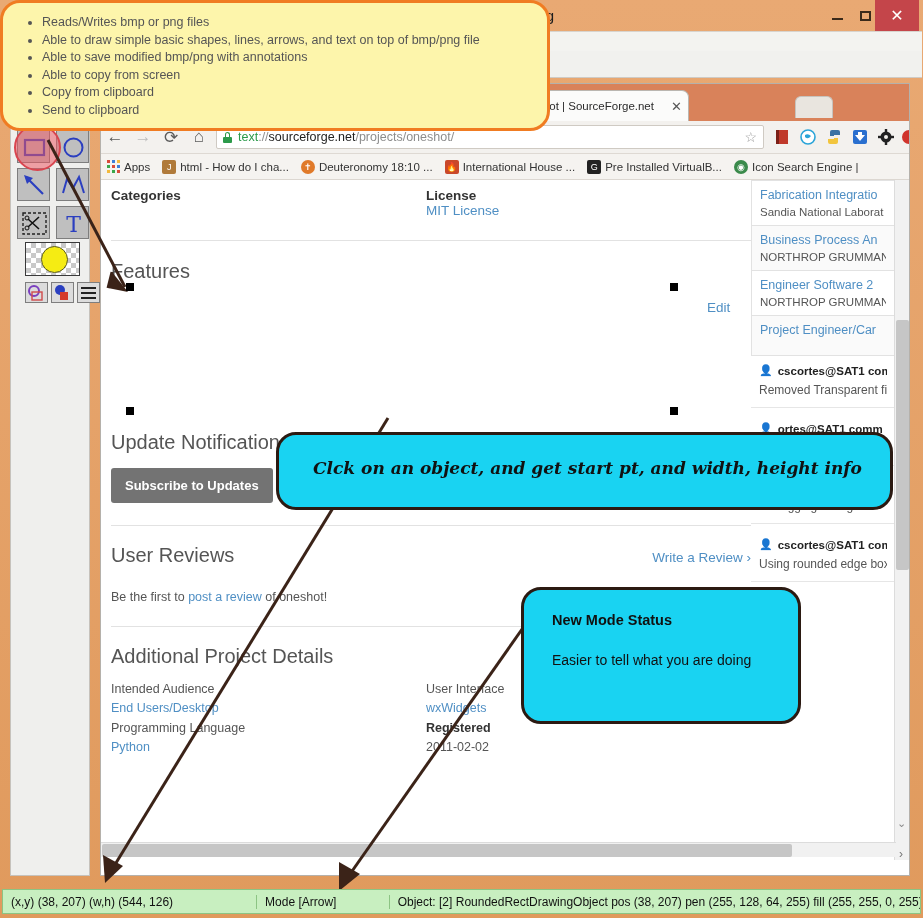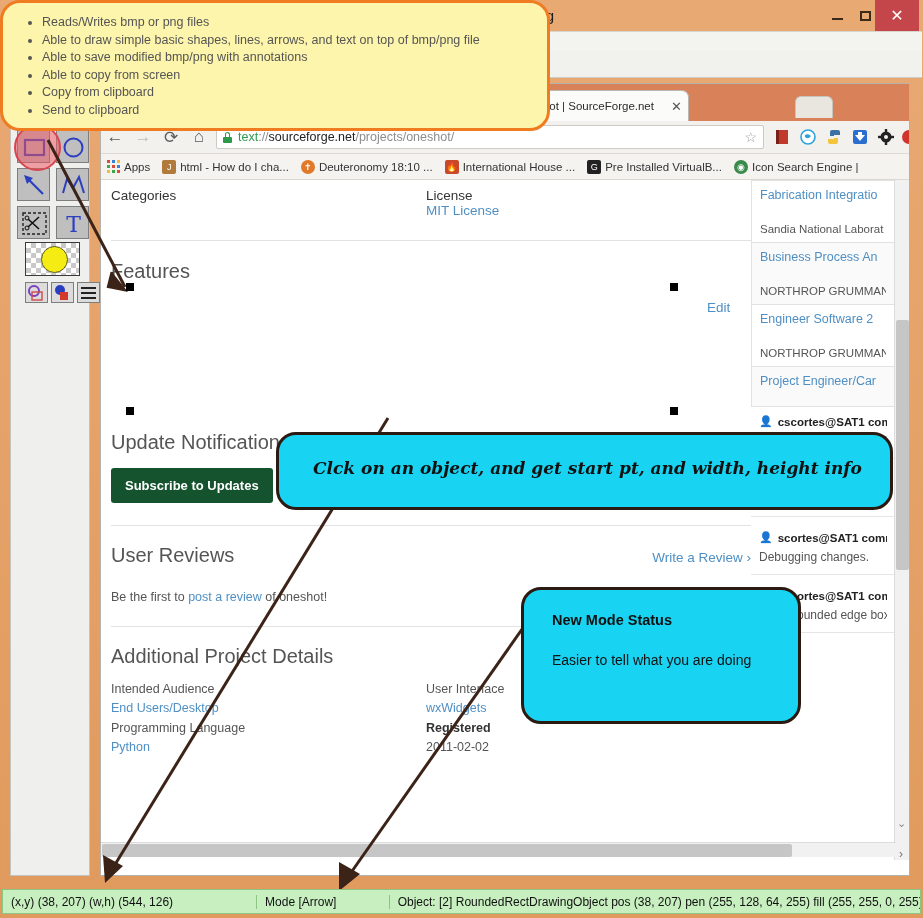--- a/index.html
+++ b/index.html
@@ -135,39 +135,39 @@
     position:relative; display:flex; align-items:center; justify-content:center;
     font-size:9px; color:#fff; border-radius:2px; }
   #appsgrid{ width:13px; height:13px; margin-right:4px; position:relative; }
   #appsgrid s{ position:absolute; width:3px; height:3px; background:#9aa; }
 
   
   #viewport{ position:absolute; left:0; top:96px; width:810px; height:680px;
     background:#fff; overflow:hidden; }
   #pcontent{ position:absolute; left:10px; top:0; width:640px; }
   .pdivide{ border-top:1px solid #e2e2e2; margin:12px 0 0 0; }
-  .lblhdr{ font-size:13.5px; font-weight:normal; color:#333; }
+  .lblhdr{ font-size:13.5px; font-weight:bold; color:#333; }
   .lnk{ font-size:13.5px; color:#4f8fc4; }
   .h2{ font-size:20px; color:#555; font-weight:normal; }
   .small{ font-size:12.5px; color:#555; }
   .meta{ font-size:12.5px; color:#555; }
   .metab{ font-size:12.5px; color:#333; font-weight:bold; }
 
-  #btn-sub{ display:inline-block; background:#14532d; color:#fff;
+  #btn-sub{ display:inline-block; background:#737373; color:#fff;
     font-size:13px; font-weight:bold; padding:10px 14px; border-radius:3px; }
 
   
   #rail{ position:absolute; left:650px; top:0; width:144px; }
   .joblist{ border:1px solid #e2e2e2; border-bottom:none; }
   .jobrow{ padding:7px 8px; border-bottom:1px solid #e2e2e2; }
   .jobrow.alt{ background:#fafafa; }
   .jobt{ font-size:12.5px; color:#4f8fc4; white-space:nowrap;
     overflow:hidden; }
   .jobc{ font-size:11.5px; color:#555; white-space:nowrap; overflow:hidden;
-    margin-top:21px; }
+    margin-top:4px; }
   #pahdr{ background:#3a3a3a; color:#fff; font-size:14px; padding:8px 10px; }
   .actrow{ padding:8px 8px 10px 8px; border-bottom:1px solid #e6e6e6; }
   .actu{ font-size:11.5px; color:#222; font-weight:bold; white-space:nowrap;
     overflow:hidden; display:flex; align-items:center; }
   .actu .pi{ margin-right:5px; font-size:11px; }
   .actm{ font-size:12px; color:#555; margin-top:6px; white-space:nowrap;
     overflow:hidden; }
 
   #vscroll{ position:absolute; right:0; top:96px; width:15px; height:680px;
     background:#f1f1f1; border-left:1px solid #dcdcdc; }

